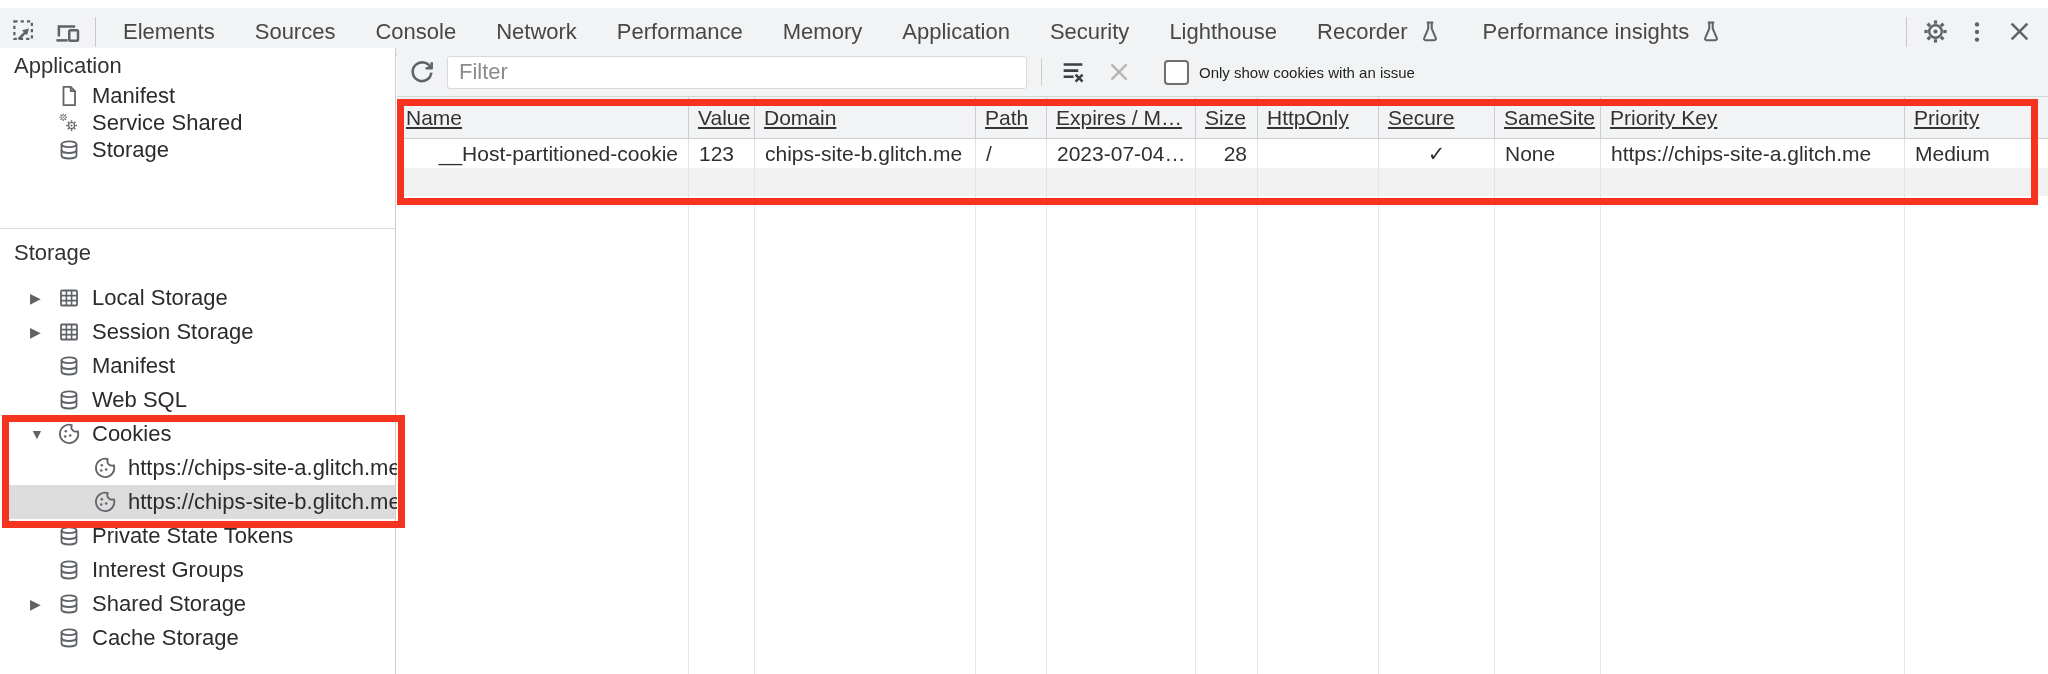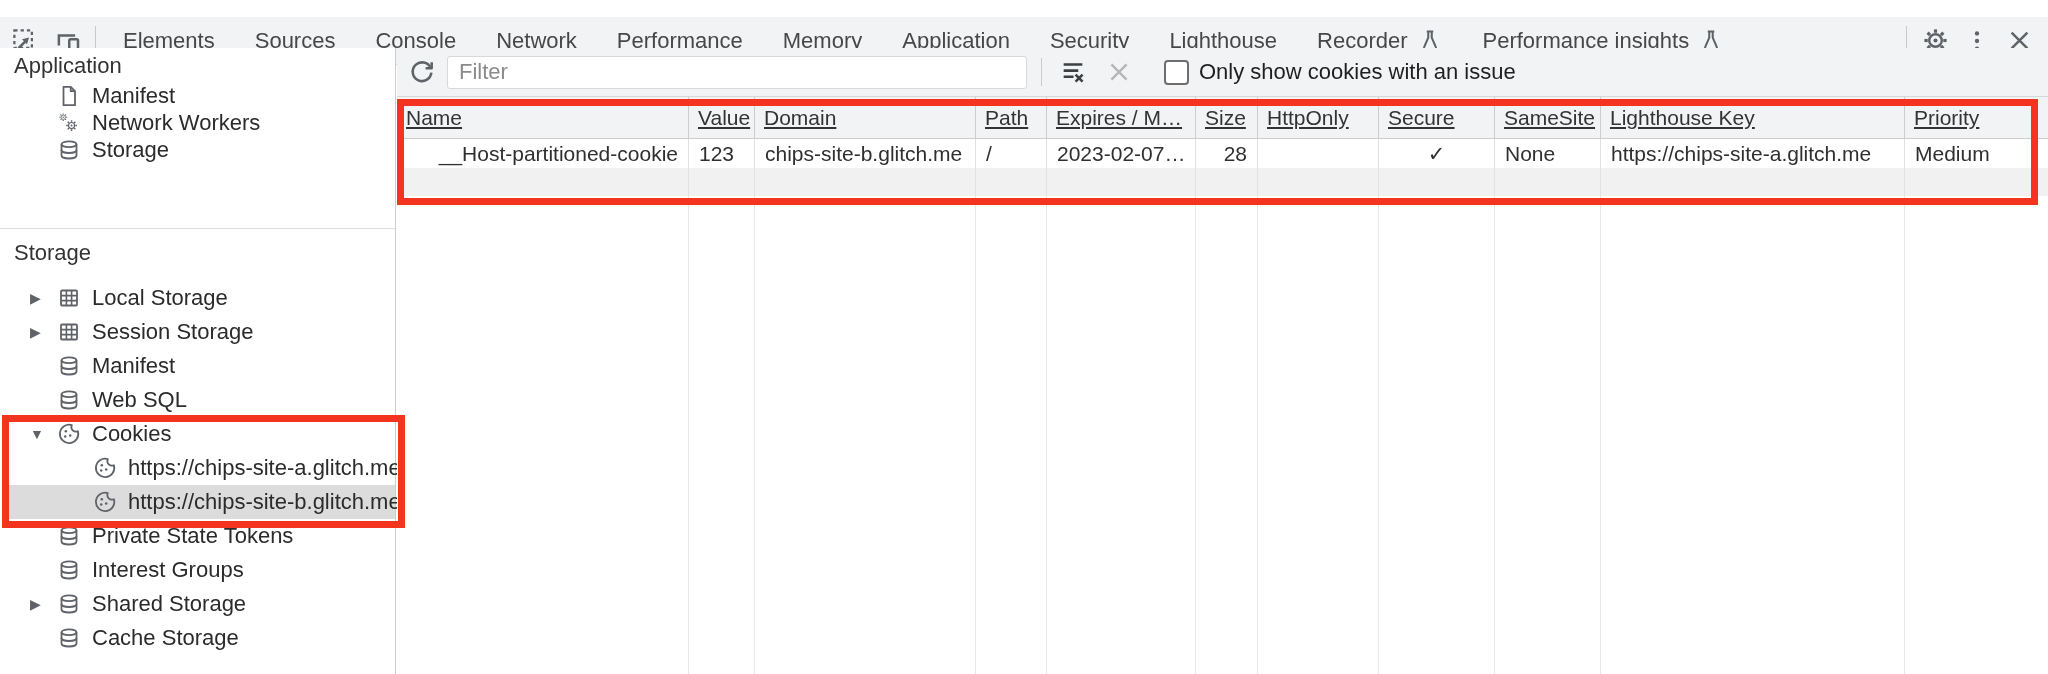--- a/index.html
+++ b/index.html
@@ -6,21 +6,21 @@
   .devtools{
     position:relative;width:2048px;height:674px;overflow:hidden;
     font-family:"Liberation Sans",sans-serif;background:#fff;
     -webkit-font-smoothing:antialiased;
   }
   .ico{color:#5f6368;display:inline-flex;align-items:center;justify-content:center;}
   .ico svg{display:block;}
 
   
   .tabbar{
-    position:absolute;left:0;top:17px;width:100%;height:48px;background:#f1f3f4;
+    position:absolute;left:0;top:8px;width:100%;height:48px;background:#f1f3f4;
     border-bottom:1px solid #d0d0d0;display:flex;align-items:center;box-sizing:border-box;
   }
   .icon-btn{width:42px;height:42px;display:flex;align-items:center;justify-content:center;cursor:pointer;}
   .tb-sep{width:1px;height:30px;background:#c9c9c9;margin:0 7px;}
   .tab{
     height:48px;display:flex;align-items:center;padding:0 20px;font-size:22px;color:#474747;
     position:relative;white-space:nowrap;cursor:pointer;
   }
   .tab.active::after{
     content:"";position:absolute;left:8px;right:8px;bottom:0;height:4px;background:#1a73e8;
@@ -65,21 +65,21 @@
     background:#fff;font-family:"Liberation Sans",sans-serif;font-size:22px;color:#14532d;
     padding:0 11px;outline:none;
   }
   .filter-input::placeholder{color:#8b8b8b;}
   .tl-sep{width:1px;height:28px;background:#ccc;margin:0 12px 0 14px;}
   .icon-btn.disabled{cursor:default;}
   .checkbox{
     width:21px;height:21px;border:2px solid #6e6e6e;border-radius:4px;background:#fff;
     margin-left:26px;flex:0 0 auto;cursor:pointer;
   }
-  .cb-label{margin-left:10px;font-size:22px;color:#1f1f1f;white-space:nowrap;}
+  .cb-label{margin-left:10px;font-size:15px;color:#1f1f1f;white-space:nowrap;}
 
   
   .cookies-grid{
     position:absolute;left:0;top:49px;right:0;bottom:0;display:grid;
     grid-template-columns:292px 66px 221px 71px 149px 62px 121px 116px 106px 304px minmax(0,1fr);
     grid-template-rows:42px 29px 28px minmax(0,1fr);
   }
   .hcell{
     background:#f1f3f4;border-right:1px solid #cdcdcd;border-bottom:1px solid #cdcdcd;
     padding:0 9px;font-size:21px;color:#333;display:flex;align-items:center;
@@ -270,21 +270,21 @@
           </span>
         <span class="lbl">Manifest</span>
       </div>
       <div class="side-row">
         <span class="expander empty">&nbsp;</span>
         <span class="ico">
             <svg width="24" height="24">
               <use href="#i-sw"></use>
             </svg>
           </span>
-        <span class="lbl">Network Workers</span>
+        <span class="lbl">Service Shared</span>
       </div>
       <div class="side-row">
         <span class="expander empty">&nbsp;</span>
         <span class="ico">
             <svg width="24" height="24">
               <use href="#i-db"></use>
             </svg>
           </span>
         <span class="lbl">Storage</span>
       </div>
@@ -421,28 +421,28 @@
 
       <div class="hcell">Name</div>
       <div class="hcell">Value</div>
       <div class="hcell">Domain</div>
       <div class="hcell">Path</div>
       <div class="hcell">Expires / M…</div>
       <div class="hcell">Size</div>
       <div class="hcell">HttpOnly</div>
       <div class="hcell">Secure</div>
       <div class="hcell">SameSite</div>
-      <div class="hcell">Lighthouse Key</div>
+      <div class="hcell">Priority Key</div>
       <div class="hcell lastcol">Priority</div>
 
       <div class="dcell al-r">__Host-partitioned-cookie</div>
       <div class="dcell">123</div>
       <div class="dcell">chips-site-b.glitch.me</div>
       <div class="dcell">/</div>
-      <div class="dcell">2023-02-07…</div>
+      <div class="dcell">2023-07-04…</div>
       <div class="dcell al-r">28</div>
       <div class="dcell"></div>
       <div class="dcell al-c">✓</div>
       <div class="dcell">None</div>
       <div class="dcell">https://chips-site-a.glitch.me</div>
       <div class="dcell lastcol">Medium</div>
 
       <div class="scell"></div>
       <div class="scell"></div>
       <div class="scell"></div>

